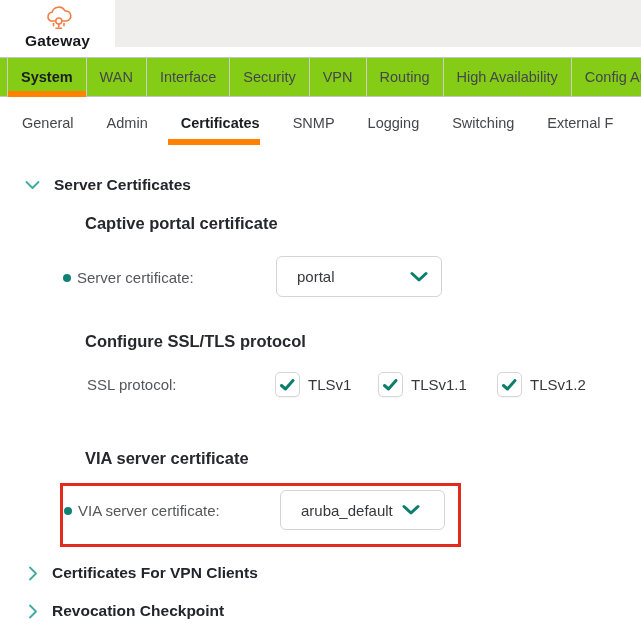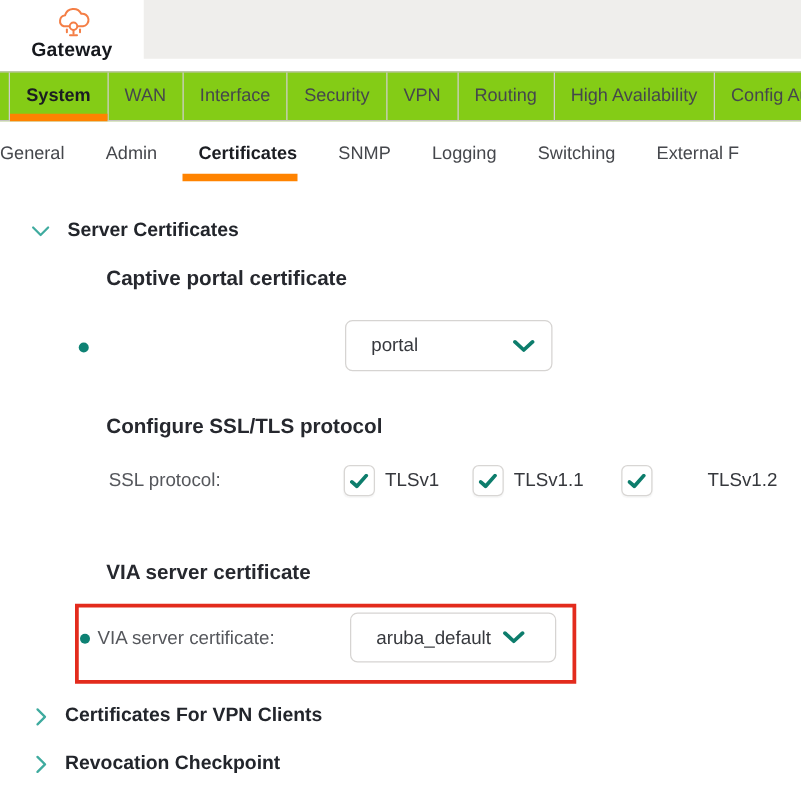--- a/index.html
+++ b/index.html
@@ -32,21 +32,21 @@
   .tab:first-child { border-left:1px solid #cfcdcb; }
   .tab.active { font-weight:bold; color:#1b1d22; }
   .tab.active::after {
     content:""; position:absolute; left:0; right:0; bottom:-1px; height:6px;
     background:#ff8300;
   }
 
   
   .subnav {
     position:absolute; top:98px; left:0; right:0; height:50px;
-    display:flex; align-items:center; background:#fff;
+    display:flex; align-items:center; padding-left:22px; background:#fff;
   }
   .subtab {
     position:relative; font-size:14.5px; color:#45474c;
     margin-right:33px; white-space:nowrap; cursor:pointer; line-height:50px;
   }
   .subtab.active { font-weight:bold; color:#1b1d22; }
   .subtab.active::after {
     content:""; position:absolute; left:-13px; right:0; bottom:3px; height:6px;
     background:#ff8300;
   }
@@ -140,20 +140,21 @@
   <svg class="sec-chev" width="15" height="10" viewBox="0 0 15 10" fill="none" stroke="#3fab9f" stroke-width="1.8" stroke-linecap="round" stroke-linejoin="round">
     <polyline points="1.5,2 7.5,8 13.5,2"></polyline>
   </svg>
   <span class="section-title">Server Certificates</span>
 </div>
 
 <div class="subheading" style="top:214px;">Captive portal certificate</div>
 
 <div class="field-row" style="left:63px; top:257px; height:41px;">
   <span class="bullet"></span>
+  <span class="field-label">Server certificate:</span>
 </div>
 <div class="dropdown" style="left:276px; top:256px;">
   <span class="value">portal</span>
   <svg class="dd-chev" width="18" height="11" viewBox="0 0 18 11" fill="none" stroke="#0d7d6c" stroke-width="3" stroke-linecap="round" stroke-linejoin="round">
     <polyline points="2,2 9,8.5 16,2"></polyline>
   </svg>
 </div>
 
 <div class="subheading" style="top:332px;">Configure SSL/TLS protocol</div>
 
@@ -172,21 +173,21 @@
 
 <div class="checkgroup" style="left:378px; top:372px;">
   <span class="checkbox">
     <svg width="15" height="12" viewBox="0 0 15 12" fill="none" stroke="#0d7d6c" stroke-width="3" stroke-linecap="round" stroke-linejoin="round">
       <polyline points="1.5,6.5 5.5,10 13,1.5"></polyline>
     </svg>
   </span>
   <span class="cb-label">TLSv1.1</span>
 </div>
 
-<div class="checkgroup" style="left:497px; top:372px;gap:36px;">
+<div class="checkgroup" style="left:497px; top:372px;">
   <span class="checkbox">
     <svg width="15" height="12" viewBox="0 0 15 12" fill="none" stroke="#0d7d6c" stroke-width="3" stroke-linecap="round" stroke-linejoin="round">
       <polyline points="1.5,6.5 5.5,10 13,1.5"></polyline>
     </svg>
   </span>
   <span class="cb-label">TLSv1.2</span>
 </div>
 
 <div class="subheading" style="top:449px;">VIA server certificate</div>
 

